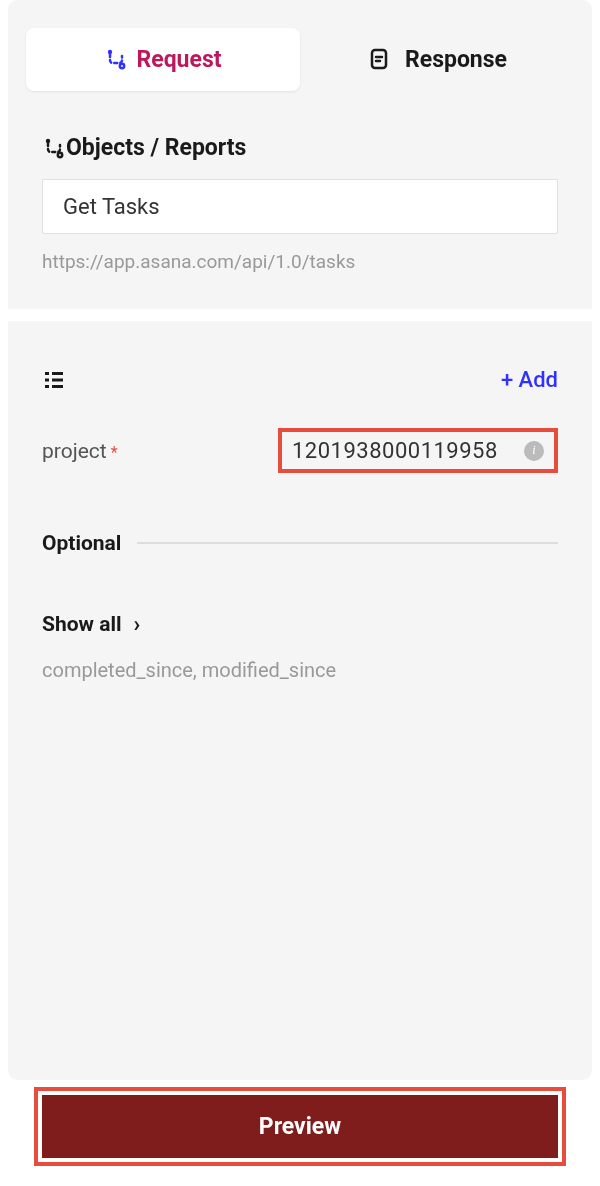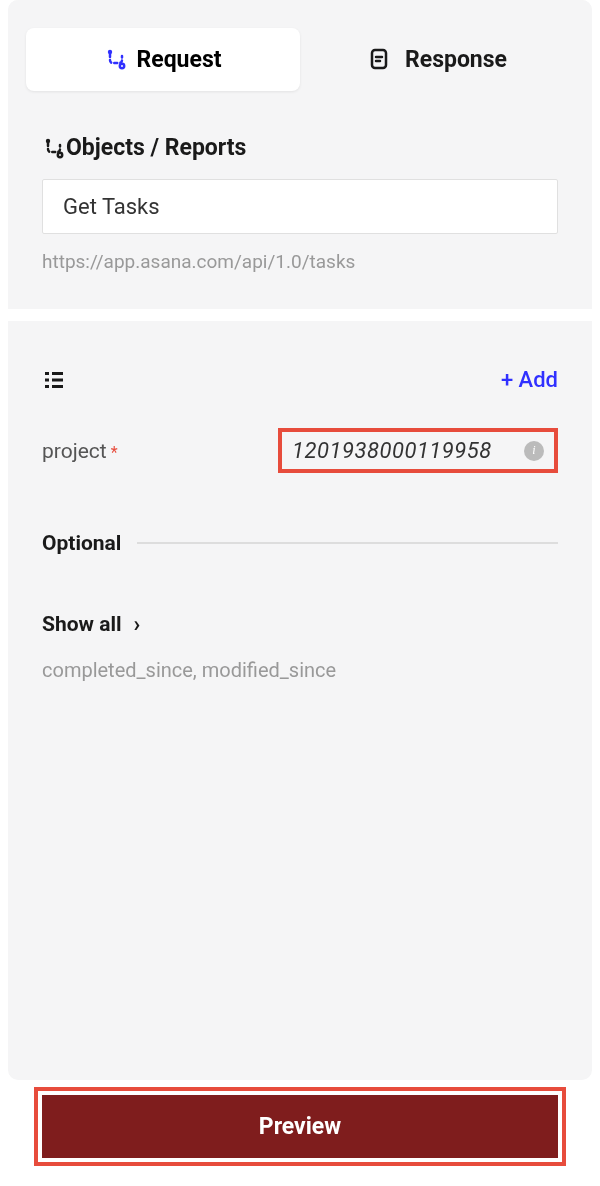--- a/index.html
+++ b/index.html
@@ -37,21 +37,21 @@
       justify-content: center;
       gap: 14px;
       padding: 18px 0;
       font-size: 23px;
       font-weight: 700;
       cursor: pointer;
       border-radius: 8px;
     }
     .tab.active {
       background: #ffffff;
-      color: #000000;
+      color: #be185d;
       box-shadow: 0 1px 3px rgba(0,0,0,0.08);
       gap: 8px;
     }
     .tab.inactive {
       color: #1a1a1a;
     }
     .content {
       padding: 34px 34px 0 34px;
     }
     .section-header {
@@ -132,21 +132,20 @@
     }
     .param-input {
       font-size: 22px;
       color: #333333;
       background: transparent;
       border: none;
       width: 100%;
       outline: none;
       font-family: inherit;
       letter-spacing: 0.5px;
-      font-style: italic;
     }
     .info-circle {
       width: 20px;
       height: 20px;
       min-width: 20px;
       border-radius: 50%;
       background: #bbbbbb;
       color: #ffffff;
       font-size: 12px;
       font-style: italic;

